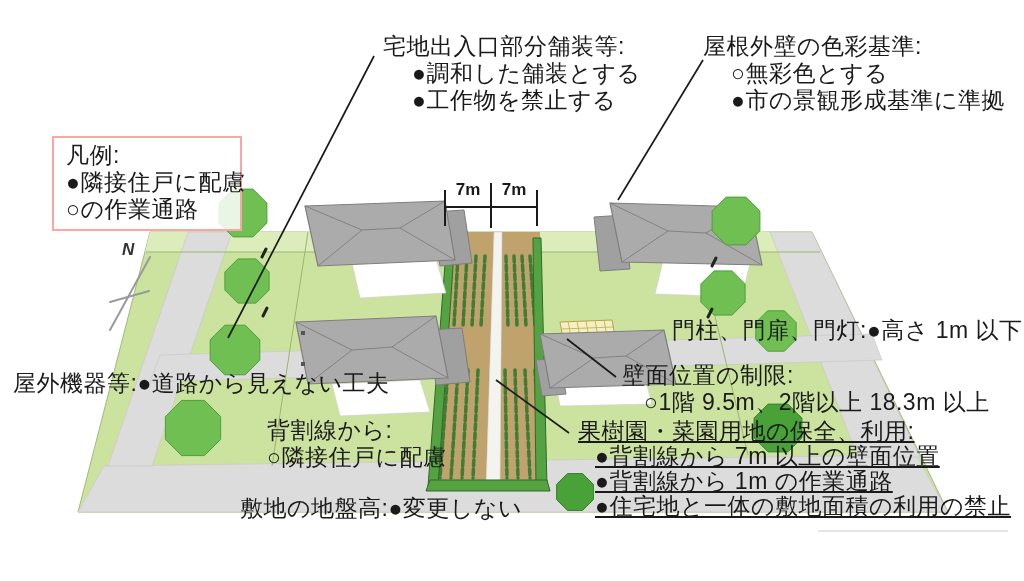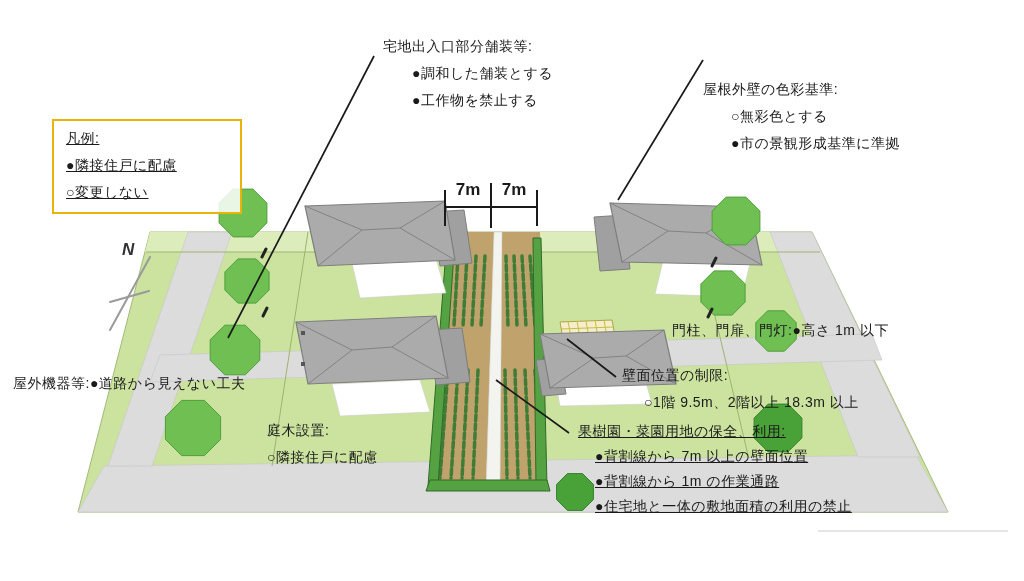--- a/index.html
+++ b/index.html
@@ -1,22 +1,22 @@
 <!DOCTYPE html>
 <html style="--plot: #cce3a0; --plot-light: #dcedbb; --road: #dcdcdc; --soil: #bfa26c; --path: #f3f3ef; --crop: #3f7d36; --hedge: #55a243; --hedge-dark: #2f6b28; --roof: #ababab; --roof-wing: #a0a0a0; --roof-edge: #7e7e7e; --wall: #ffffff; --tree: #6fbf52; --tree-edge: #4f9e3c; --tree-dark: #49a238; --site-edge: #a3b97a; --text: #1a1a1a; --line: #1a1a1a; --compass: #9a9a9a;"><head>
 <meta charset="utf-8">
 <style>
   html,body{margin:0;padding:0;background:#fff;}
   .stage{position:relative;width:1024px;height:581px;background:#fff;overflow:hidden;
          font-family:"Liberation Sans","DejaVu Sans",sans-serif;}
   .stage svg{position:absolute;left:0;top:0;}
-  .label{position:absolute;color:var(--text);font-size:14px;line-height:27px;font-weight:500;
+  .label{position:absolute;color:var(--text);font-size:23px;line-height:27px;font-weight:500;
          white-space:nowrap;letter-spacing:.5px;}
-  .legend-box{position:absolute;left:52px;top:119px;width:172px;border:2px solid #eab308;
-              padding:4px 2px 6px 12px;background:rgba(255,255,255,.85);text-decoration:underline;}
+  .legend-box{position:absolute;left:52px;top:136px;width:172px;border:2px solid #fca5a5;
+              padding:4px 2px 6px 12px;background:rgba(255,255,255,.85);}
   .dim-label{position:absolute;width:30px;text-align:center;font-size:17px;font-weight:700;
              color:var(--text);letter-spacing:0;}
   .north-label{position:absolute;left:122px;top:240px;font-size:17px;font-weight:700;
                font-style:italic;color:#333;}
   
   .plot{fill:var(--plot);stroke:var(--site-edge);stroke-width:1;}
   .band{fill:var(--plot-light);}
   .road{fill:var(--road);stroke:#c6c6c6;stroke-width:.6;}
   .plotline{stroke:#9db470;stroke-width:1;fill:none;}
   .soil{fill:var(--soil);}
@@ -165,50 +165,51 @@
       <line class="leader" x1="616" y1="377" x2="567" y2="339"></line>
       <line class="leader" x1="569" y1="433" x2="496" y2="380"></line>
     </g>
 
     <line class="divider" x1="818" y1="531" x2="1008" y2="531"></line>
   </svg>
 
   <div class="legend-box label">
     <div>凡例:</div>
     <div>●隣接住戸に配慮</div>
-    <div>○変更しない</div>
+    <div>○の作業通路</div>
   </div>
 
   <div class="label" style="left:383px;top:33px;">
     <div>宅地出入口部分舗装等:</div>
     <div style="padding-left:29px">●調和した舗装とする</div>
     <div style="padding-left:29px">●工作物を禁止する</div>
   </div>
 
-  <div class="label" style="left:703px;top:33px;margin-top:43px;">
+  <div class="label" style="left:703px;top:33px;">
     <div>屋根外壁の色彩基準:</div>
     <div style="padding-left:28px">○無彩色とする</div>
     <div style="padding-left:28px">●市の景観形成基準に準拠</div>
   </div>
 
 
   <div class="label" style="left:672px;top:317px;text-align:right;">門柱、門扉、門灯:●高さ 1m 以下</div>
 
   <div class="label" style="left:622px;top:362px;">
     <div>壁面位置の制限:</div>
     <div style="padding-left:22px">○1階 9.5m、2階以上 18.3m 以上</div>
   </div>
 
   <div class="label" style="left:13px;top:370px;">屋外機器等:●道路から見えない工夫</div>
 
   <div class="label" style="left:267px;top:417px;">
-    <div>庭木設置:</div>
+    <div>背割線から:</div>
     <div>○隣接住戸に配慮</div>
   </div>
 
+  <div class="label" style="left:240px;top:495px;">敷地の地盤高:●変更しない</div>
 
   <div class="label" style="left:578px;top:419px;line-height:25px;text-decoration:underline;">
     <div>果樹園・菜園用地の保全、利用:</div>
     <div style="padding-left:17px">●背割線から 7m 以上の壁面位置</div>
     <div style="padding-left:17px">●背割線から 1m の作業通路</div>
     <div style="padding-left:17px">●住宅地と一体の敷地面積の利用の禁止</div>
   </div>
 
   <div class="dim-label" style="left:453px;top:180px;">7m</div>
   <div class="dim-label" style="left:499px;top:180px;">7m</div>

